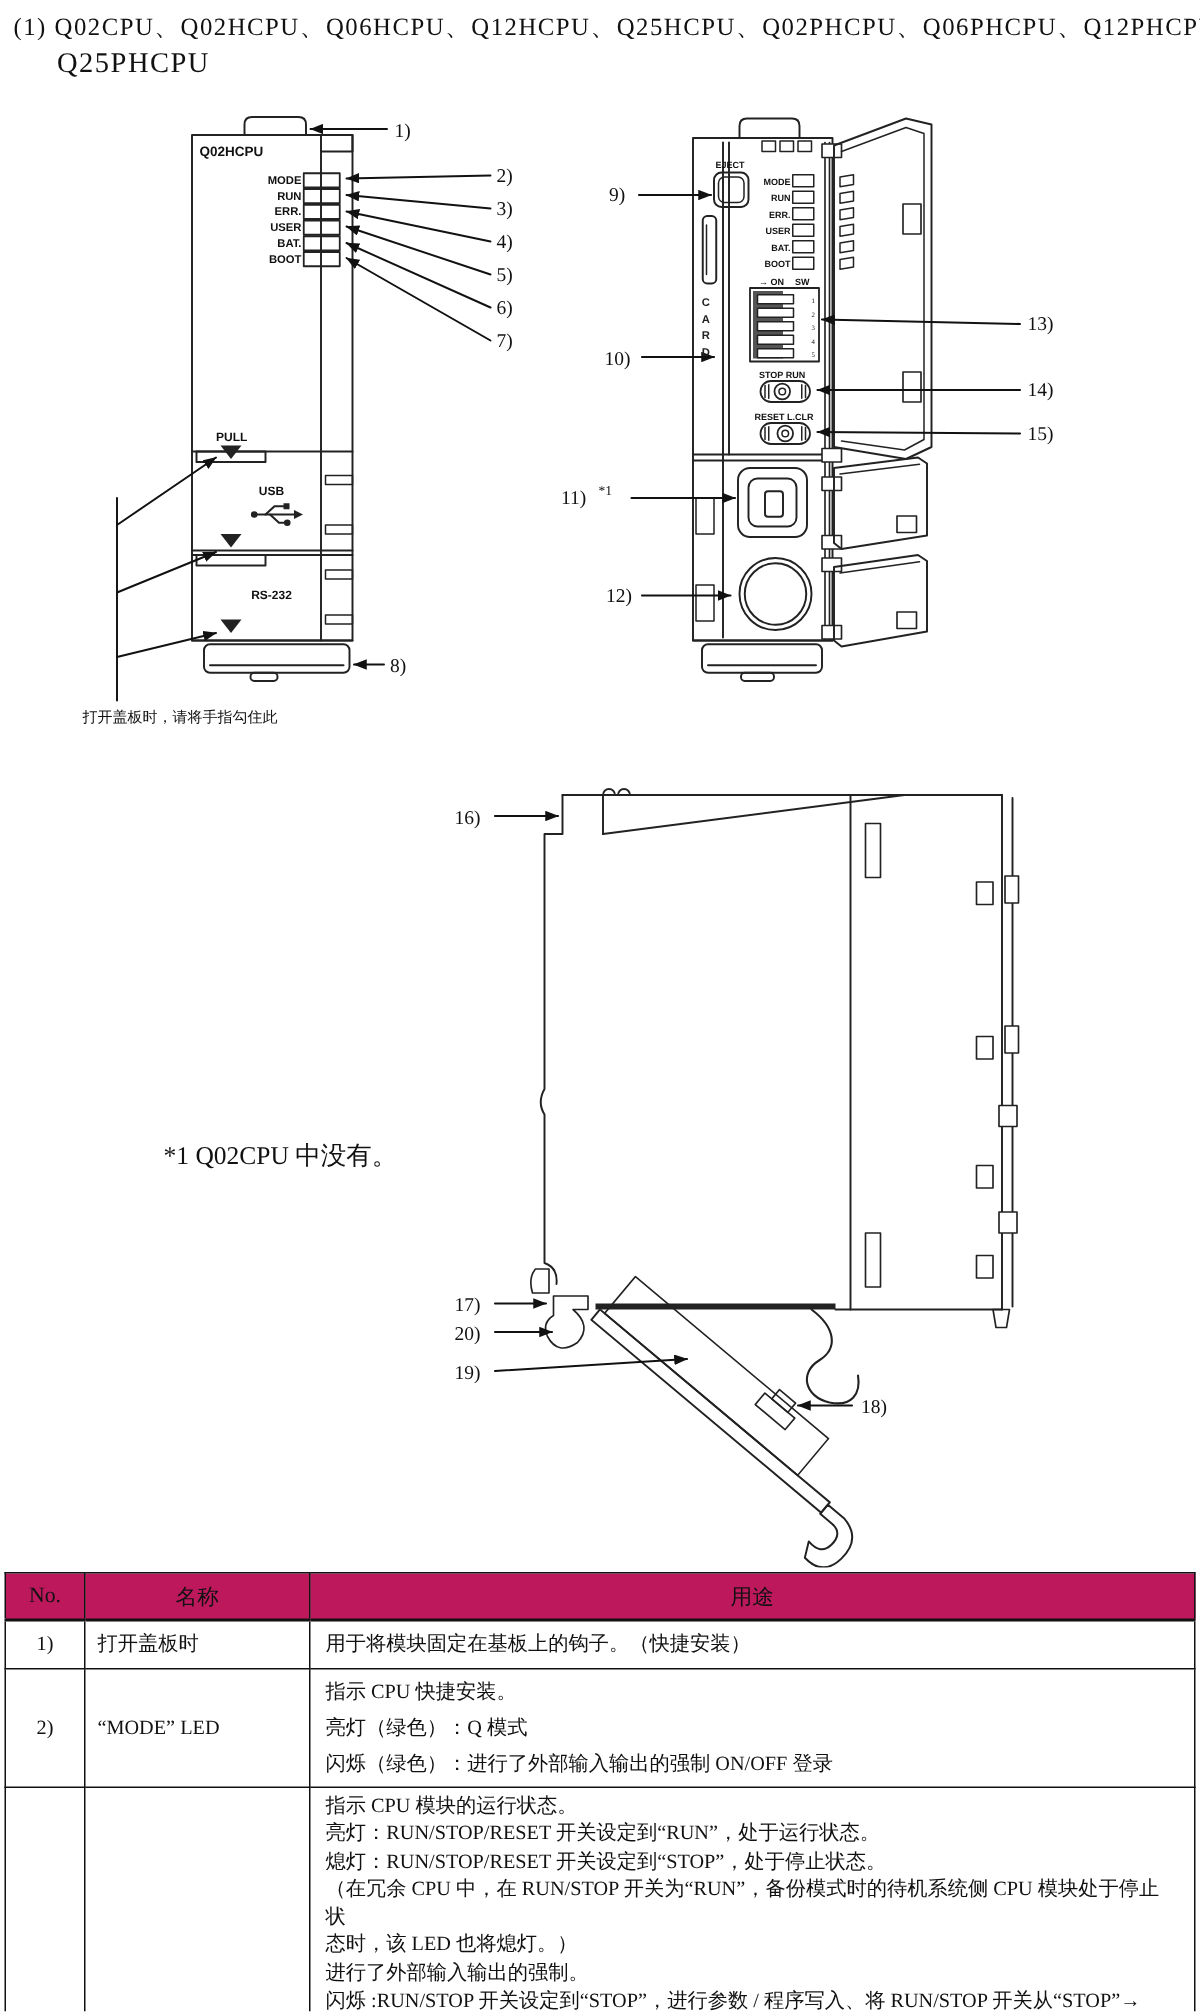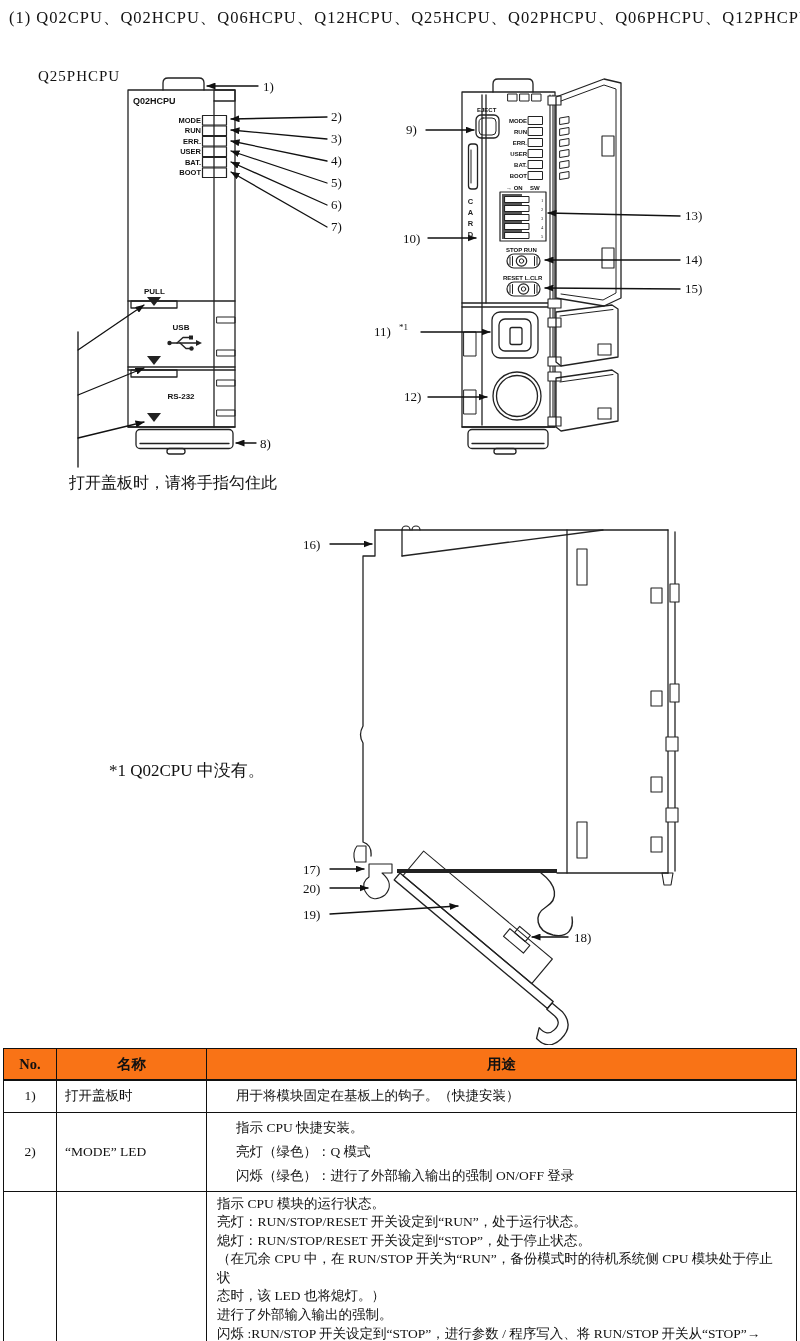--- a/index.html
+++ b/index.html
@@ -1,38 +1,38 @@
 <!DOCTYPE html>
 <html><head>
 <meta charset="utf-8">
 <style>
   html,body{margin:0;padding:0;background:#fff;}
   .page{position:relative;width:800px;height:1341px;background:#fff;overflow:hidden;
         font-family:"Liberation Serif","DejaVu Serif",serif;color:#111;}
   .title1{position:absolute;left:9px;top:7px;font-size:16.5px;letter-spacing:1px;white-space:nowrap;}
-  .title2{position:absolute;left:38px;top:32px;font-size:15px;letter-spacing:1px;margin-top:36px;}
+  .title2{position:absolute;left:38px;top:32px;font-size:19px;letter-spacing:1px;}
   svg.diag{position:absolute;left:0;top:0;}
   svg.diag text{fill:#111;}
   .co{font-size:13px;font-family:"Liberation Serif","DejaVu Serif",serif;}
   .co-sup{font-size:9px;}
   .lbl{font-family:"Liberation Sans","DejaVu Sans",sans-serif;fill:#222;font-weight:bold;}
   .card-vert{position:absolute;left:466px;top:197px;font-family:"Liberation Sans","DejaVu Sans",sans-serif;
              font-size:7.5px;font-weight:bold;writing-mode:vertical-rl;text-orientation:upright;
              letter-spacing:2px;color:#222;}
-  .cover-note{position:absolute;left:69px;top:471px;font-size:16px;line-height:1.55;}
+  .cover-note{position:absolute;left:55px;top:471px;font-size:10px;line-height:1.55;}
   .footnote{position:absolute;left:109px;top:759px;font-size:17px;}
   .parts-table{position:absolute;left:3px;top:1048px;width:793px;border-collapse:collapse;
                table-layout:fixed;font-size:13.5px;}
   .parts-table th,.parts-table td{border:1.6px solid #111;padding:2px 8px;vertical-align:middle;}
-  .parts-table thead th{background:#f97316;font-weight:bold;text-align:center;height:26px;
+  .parts-table thead th{background:#be185d;font-weight:normal;text-align:center;height:26px;
                         font-size:14.5px;border-bottom:2.5px solid #111;}
   tr.r1{height:32px;} tr.r2{height:76px;} tr.r3{height:167px;}
   td.no-cell{text-align:center;}
   td.usage-cell{padding:3px 10px;}
-  .u24{line-height:24px;margin-left:19px;} .u19{line-height:18.6px;}
+  .u24{line-height:24px;} .u19{line-height:18.6px;}
 </style>
 </head>
 <body>
 
 <div class="page">
 
   <div class="title1">(1) Q02CPU、Q02HCPU、Q06HCPU、Q12HCPU、Q25HCPU、Q02PHCPU、Q06PHCPU、Q12PHCPU</div>
   <div class="title2">Q25PHCPU</div>
 
   <svg class="diag" width="800" height="1045" viewBox="0 0 800 1045" fill="none" stroke="#222" stroke-width="1.3" stroke-linejoin="round" stroke-linecap="round">

